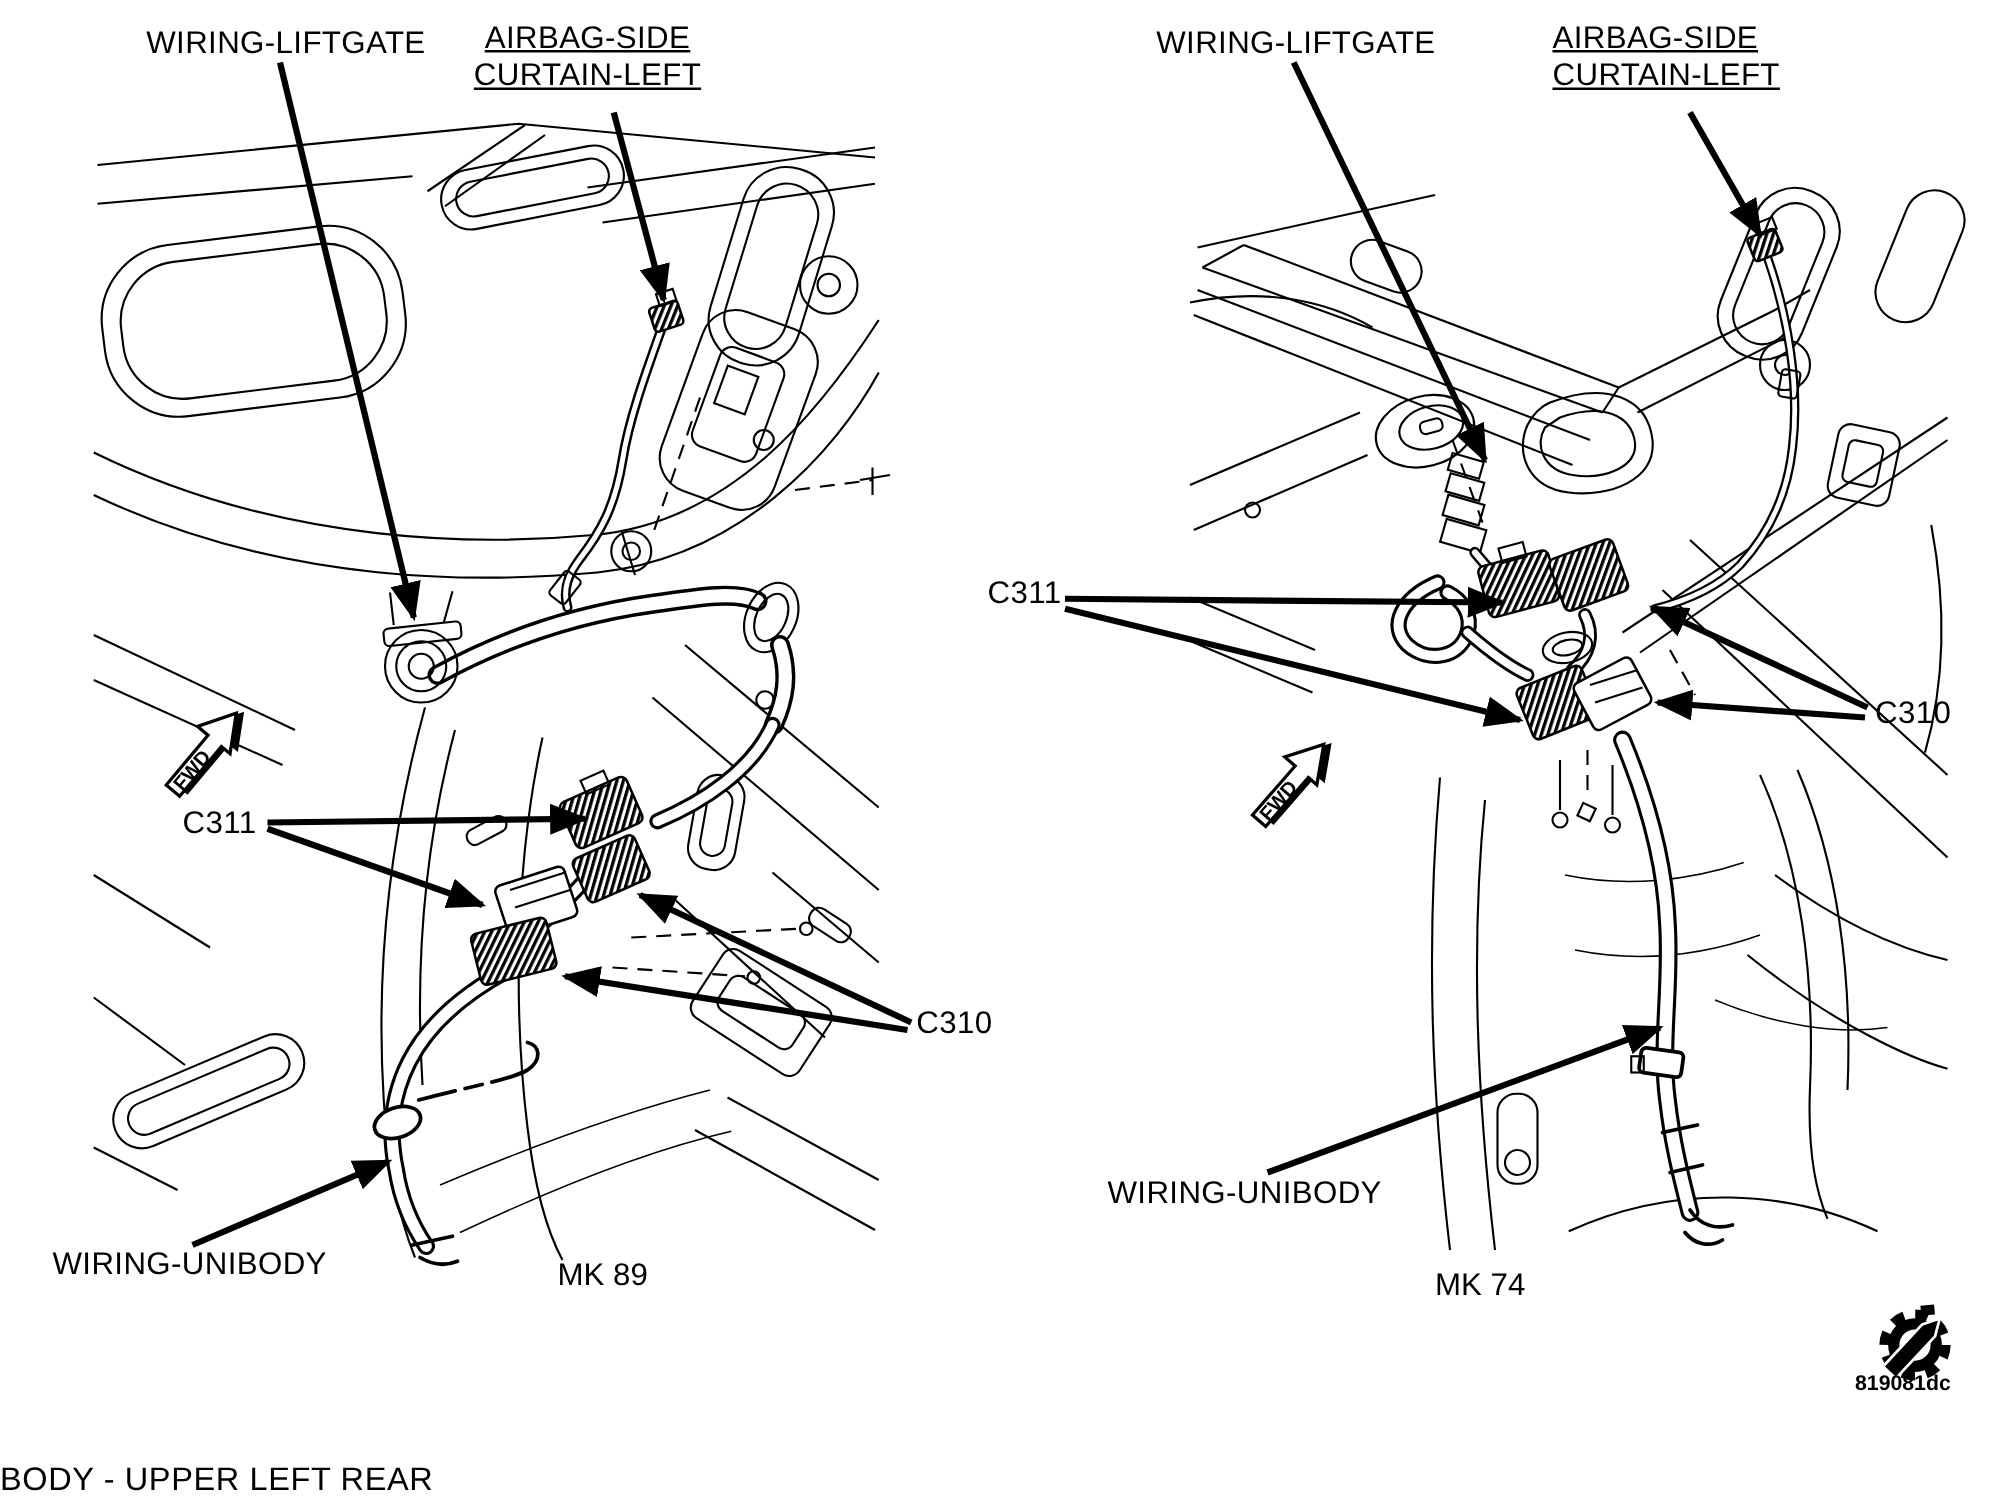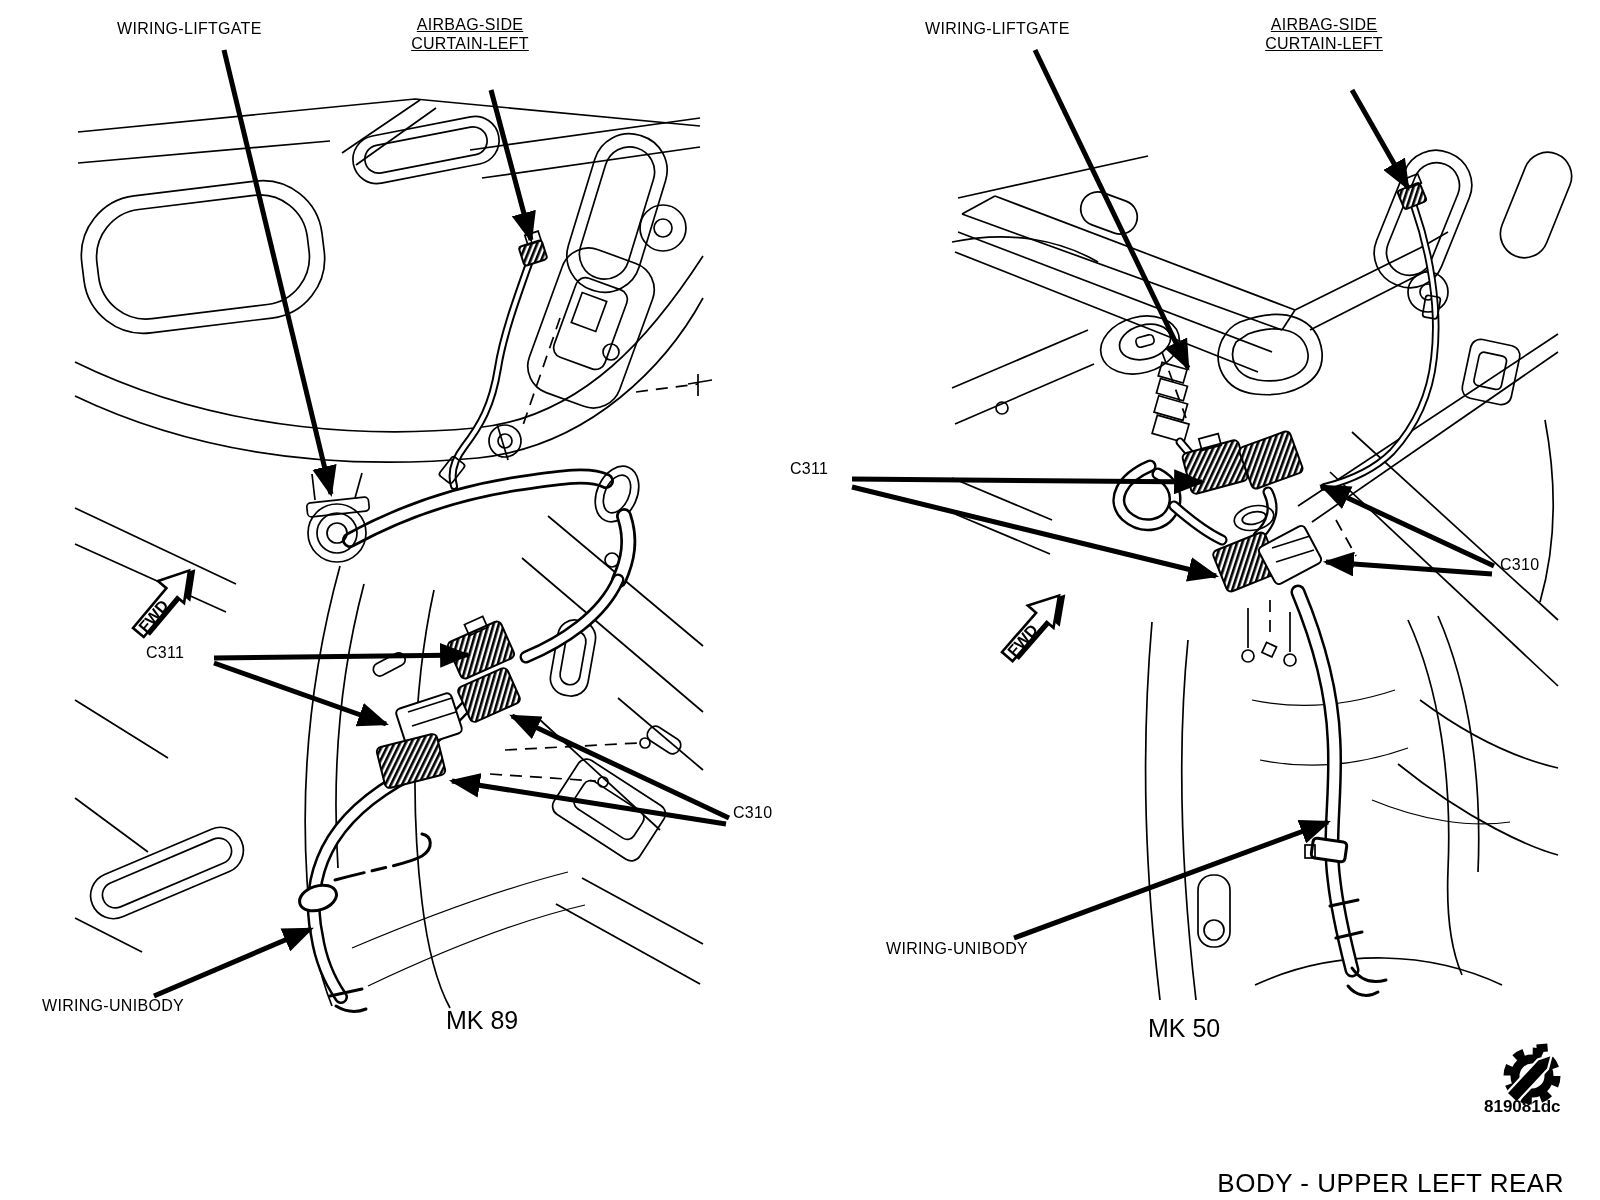--- a/index.html
+++ b/index.html
@@ -1,22 +1,22 @@
 <!DOCTYPE html>
 <html><head>
 <meta charset="utf-8">
 <style>
   html,body{margin:0;padding:0;background:#ffffff;}
   #canvas{position:relative;width:1600px;height:1200px;background:#fff;overflow:hidden;
           font-family:"Liberation Sans", sans-serif;color:#000;}
   #art{position:absolute;left:0;top:0;}
-  .lbl{position:absolute;font-size:16px;letter-spacing:.3px;white-space:pre;line-height:1.18;}
+  .lbl{position:absolute;font-size:25px;letter-spacing:.3px;white-space:pre;line-height:1.18;}
   .lbl.center{text-align:center;text-decoration:underline;}
   .caption{position:absolute;font-size:25px;}
-  .title{position:absolute;left:0;top:1168px;width:1564px;text-align:right;
+  .title{position:absolute;left:0;top:1168px;width:1564px;text-align:left;
          font-size:26px;letter-spacing:.5px;}
   .figcode{position:absolute;left:1484px;top:1097px;font-size:17px;font-weight:bold;}
   
   .ln{stroke:#000;fill:none;stroke-width:1.7;}
   .lnthin{stroke:#000;fill:none;stroke-width:1.2;}
   .dash{stroke-dasharray:12 8;}
   .tubeO{stroke:#000;fill:none;stroke-linecap:round;}
   .tubeI{stroke:#fff;fill:none;stroke-linecap:round;}
   .conn{stroke:#000;stroke-width:2;}
   .leader{stroke:#000;stroke-width:5;}
@@ -289,17 +289,17 @@
   <div class="lbl" style="left:146px;top:644px;">C311</div>
   <div class="lbl" style="left:733px;top:804px;">C310</div>
   <div class="lbl" style="left:42px;top:997px;">WIRING-UNIBODY</div>
   <div class="caption" style="left:446px;top:1006px;">MK 89</div>
 
   <div class="lbl" style="left:925px;top:20px;">WIRING-LIFTGATE</div>
   <div class="lbl center" style="left:1242px;top:16px;width:164px;"><span>AIRBAG-SIDE</span><br><span>CURTAIN-LEFT</span></div>
   <div class="lbl" style="left:790px;top:460px;">C311</div>
   <div class="lbl" style="left:1500px;top:556px;">C310</div>
   <div class="lbl" style="left:886px;top:940px;">WIRING-UNIBODY</div>
-  <div class="caption" style="left:1148px;top:1014px;">MK 50</div>
+  <div class="caption" style="left:1148px;top:1014px;">MK 74</div>
 
   <div class="title">BODY - UPPER LEFT REAR</div>
   <div class="figcode">819081dc</div>
 </div>
 
 </body></html>

